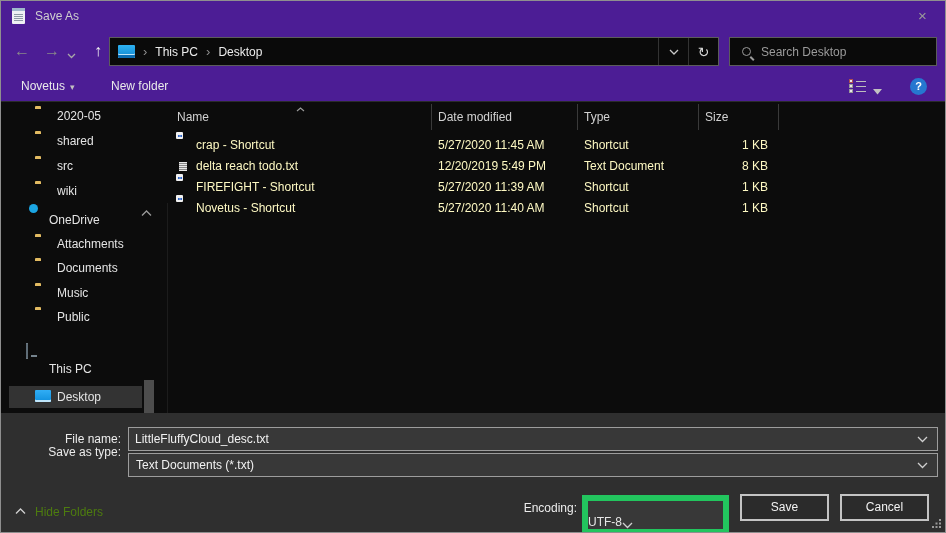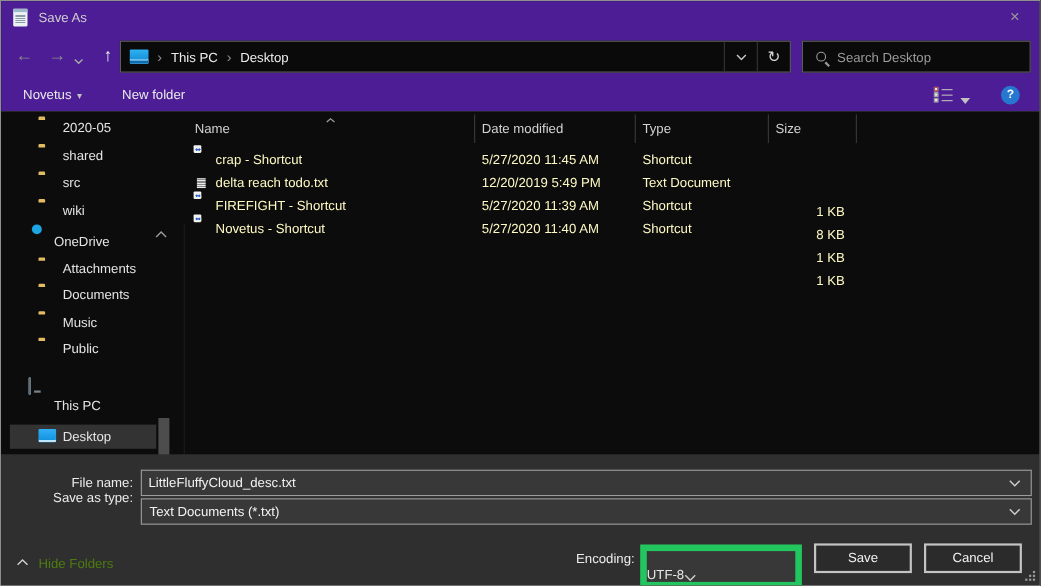--- a/index.html
+++ b/index.html
@@ -89,21 +89,21 @@
   
   .hdr-cell{top:101px;height:30px;line-height:30px;color:#d2d2d2;}
   #hdr-name{left:176px;} #hdr-date{left:437px;} #hdr-type{left:583px;} #hdr-size{left:704px;}
   .hdr-div{top:103px;width:1px;height:26px;background:#3a3a3a;}
   #sort-caret{left:295px;top:100px;}
 
   
   .row{left:167px;width:640px;height:21px;}
   .cell{position:absolute;top:0;height:21px;line-height:21px;color:#fef9c3;white-space:nowrap;}
   .c-name{left:28px;} .c-date{left:270px;} .c-type{left:416px;}
-  .c-size{left:523px;width:77px;text-align:right;margin-top:47px;}
+  .c-size{left:523px;width:77px;text-align:right;}
   .f-icon{position:absolute;left:9px;top:3px;}
   .ico-fshort{width:15px;height:12px;background:linear-gradient(#efd089,#e2b95e);border-radius:1px;position:relative;}
   .ico-fshort::before{content:"";position:absolute;top:-3px;left:0;width:6px;height:3px;background:#e2bb62;border-radius:1px 1px 0 0;}
   .ico-fshort .badge{position:absolute;left:-1px;bottom:-1px;width:7px;height:7px;background:#f2f2f2;border-radius:1px;}
   .ico-fshort .badge::after{content:"";position:absolute;left:1.5px;top:1.5px;width:4px;height:4px;
     background:#2a62c8;clip-path:polygon(0 100%,0 45%,45% 45%,45% 0,100% 0,100% 55%,55% 55%,55% 100%);transform:rotate(45deg);}
   .ico-txt{width:12px;height:15px;background:#e9e9e9;border-radius:1px;position:relative;}
   .ico-txt::after{content:"";position:absolute;left:2px;top:3px;width:8px;height:9px;
     background:repeating-linear-gradient(#e9e9e9 0 1px,#8a8a8a 1px 2px);}
 

